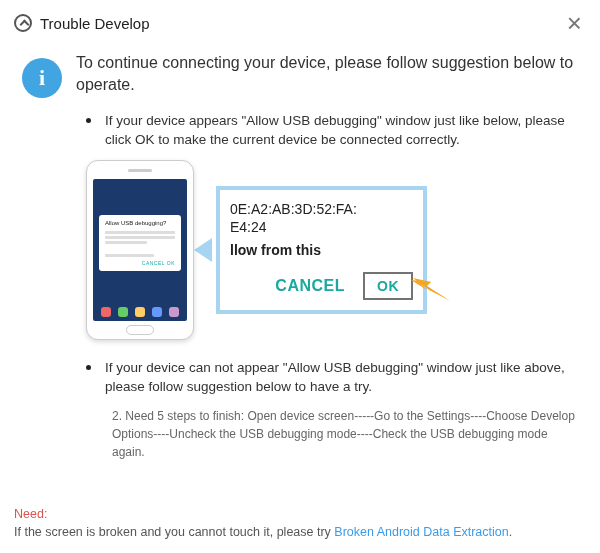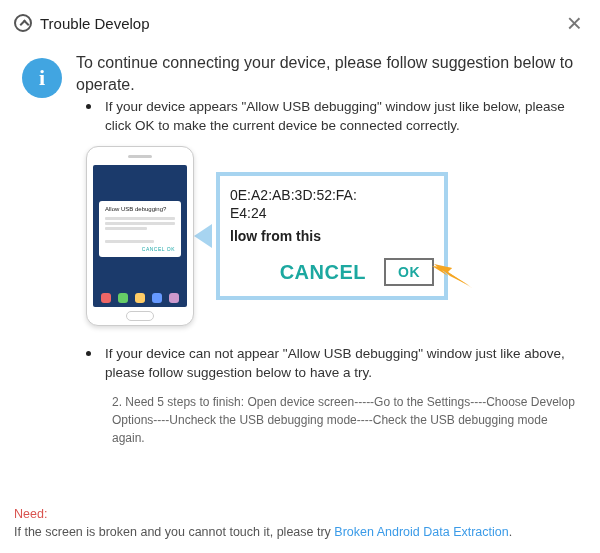--- a/index.html
+++ b/index.html
@@ -7,45 +7,45 @@
   .titlebar { display: flex; align-items: center; justify-content: space-between; padding: 10px 14px 8px 14px; }
   .title-left { display: flex; align-items: center; gap: 8px; }
   .app-icon { width: 18px; height: 18px; border: 2px solid #555; border-radius: 50%; position: relative; }
   .app-icon::after { content: ""; position: absolute; width: 5px; height: 5px; border-top: 2px solid #555; border-right: 2px solid #555; transform: rotate(-45deg); left: 5px; top: 5px; }
   .title-text { font-size: 15px; color: #222; }
   .close-x { font-size: 26px; color: #777; font-weight: 200; line-height: 18px; cursor: pointer; padding: 4px; }
   .content { padding: 8px 22px 0 22px; display: flex; gap: 14px; }
   .info-icon { width: 40px; height: 40px; background: #41a5e1; border-radius: 50%; flex: 0 0 40px; display: flex; align-items: center; justify-content: center; margin-top: 6px; }
   .info-icon-inner { color: #fff; font-size: 22px; font-weight: bold; font-family: Georgia, serif; }
   .main { flex: 1; }
-  .heading { font-size: 16px; color: #333; line-height: 1.4; }
+  .heading { font-size: 16px; color: #333; line-height: 1.4; margin-bottom: 14px; }
   .bullet-row { display: flex; gap: 14px; margin-bottom: 10px; }
   .bullet-dot { width: 5px; height: 5px; background: #222; border-radius: 50%; margin-top: 7px; flex: 0 0 5px; margin-left: 10px; }
   .bullet-text { font-size: 13.5px; color: #333; line-height: 1.45; flex: 1; }
   .illustration { display: flex; align-items: center; gap: 4px; margin: 10px 0 18px 0; padding-left: 10px; }
   
   .phone { width: 108px; height: 180px; background: #fff; border: 1px solid #ccc; border-radius: 12px; box-shadow: 0 2px 5px rgba(0,0,0,0.15); position: relative; }
   .phone-speaker { width: 24px; height: 3px; background: #ccc; border-radius: 2px; position: absolute; top: 8px; left: 50%; transform: translateX(-50%); }
   .phone-screen { position: absolute; top: 18px; left: 6px; right: 6px; bottom: 18px; background: #1b3a6b; border-radius: 2px; overflow: hidden; }
   .phone-popup { position: absolute; top: 36px; left: 6px; right: 6px; background: #fff; border-radius: 3px; padding: 5px 6px; font-size: 5px; color: #666; line-height: 1.3; }
   .phone-popup-title { font-size: 6px; color: #222; margin-bottom: 3px; }
   .phone-popup-line { height: 3px; background: #ddd; margin: 2px 0; border-radius: 1px; }
   .phone-popup-btns { text-align: right; font-size: 5px; color: #2aa; margin-top: 3px; letter-spacing: 0.5px; }
   .phone-nav { position: absolute; bottom: 4px; left: 50%; transform: translateX(-50%); width: 28px; height: 10px; border: 1px solid #ccc; border-radius: 6px; }
   .phone-icons-row { position: absolute; bottom: 4px; left: 4px; right: 4px; display: flex; justify-content: space-around; }
   .phone-icons-row span { width: 10px; height: 10px; border-radius: 3px; }
   .pi1{background:#e66;} .pi2{background:#6c6;} .pi3{background:#fc6;} .pi4{background:#69f;} .pi5{background:#c9c;}
   
   .pointer { width: 0; height: 0; border-top: 12px solid transparent; border-bottom: 12px solid transparent; border-right: 18px solid #a7d4f0; margin-left: -4px; }
   
-  .popup-zoom { width: 232px; border: 4px solid #a7d4f0; background: #fff; padding: 10px 10px 10px 10px; font-size: 14px; color: #333; position: relative; }
+  .popup-zoom { width: 211px; border: 4px solid #a7d4f0; background: #fff; padding: 10px 10px 10px 10px; font-size: 14px; color: #333; position: relative; }
   .popup-mac { font-size: 14px; color: #222; line-height: 1.3; margin-bottom: 6px; }
   .popup-sub { font-size: 14px; color: #222; font-weight: bold; margin-bottom: 14px; }
   .popup-btns { display: flex; justify-content: flex-end; gap: 18px; align-items: center; }
-  .btn-cancel { color: #1ca8a0; font-size: 20px; font-weight: 600; letter-spacing: 0.5px; }
+  .btn-cancel { color: #1ca8a0; font-size: 16px; font-weight: 600; letter-spacing: 0.5px; }
   .btn-ok { color: #1ca8a0; font-size: 14px; font-weight: 600; border: 2px solid #737373; padding: 4px 12px; letter-spacing: 0.5px; }
   .arrow { position: absolute; right: -28px; bottom: 8px; width: 40px; height: 30px; }
   .arrow svg { width: 100%; height: 100%; }
   
   .num-list { margin: 10px 0 0 36px; }
   .num-item { font-size: 12px; color: #666; line-height: 1.5; margin-bottom: 6px; }
   
   .note { position: absolute; left: 14px; bottom: 12px; right: 14px; font-size: 12.5px; color: #555; line-height: 1.4; }
   .note-label { color: #d9534f; display: block; }
   .note-link { color: #3b9be8; cursor: pointer; }

